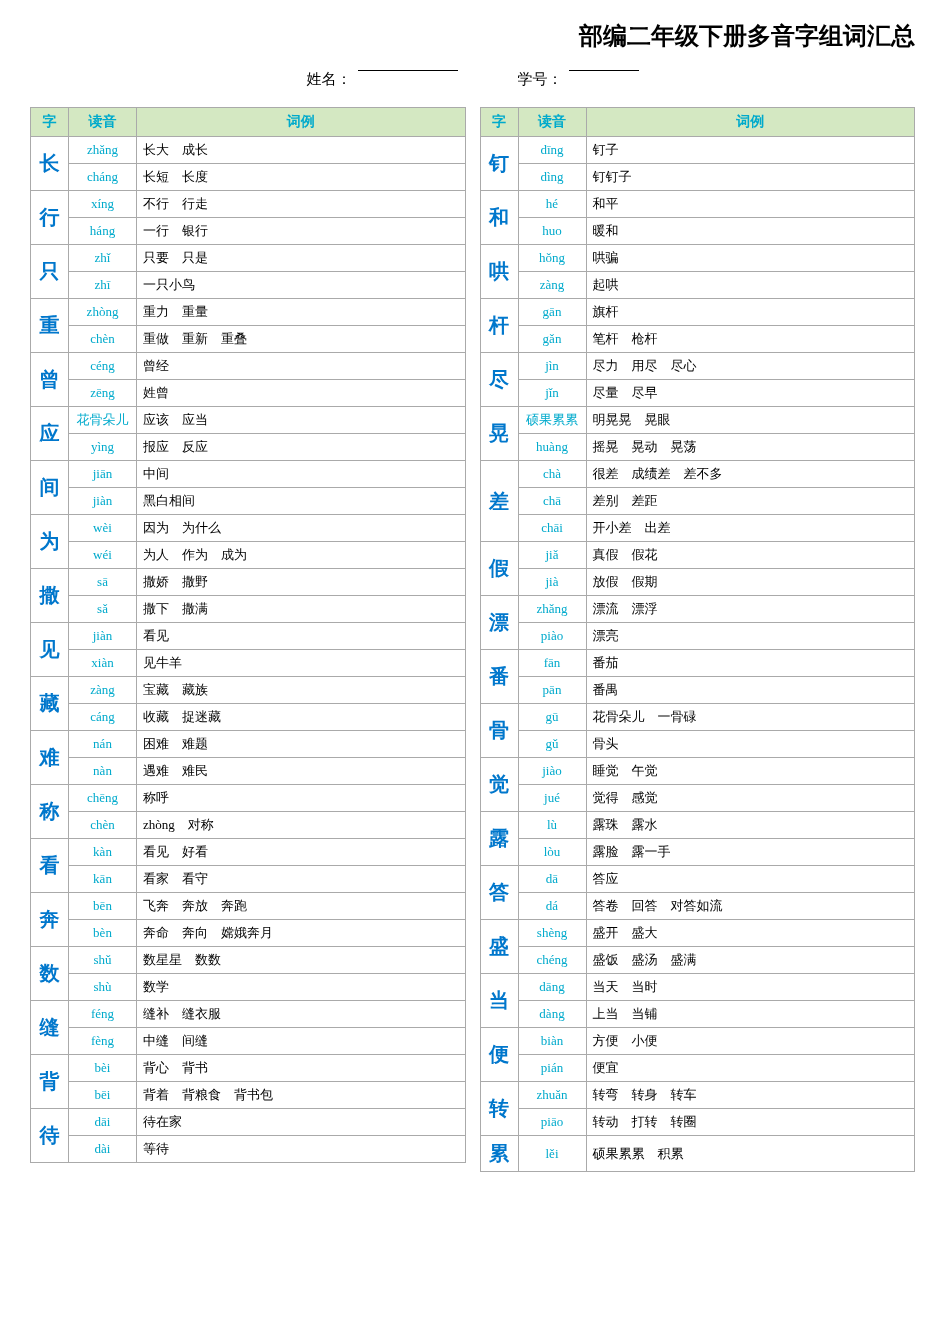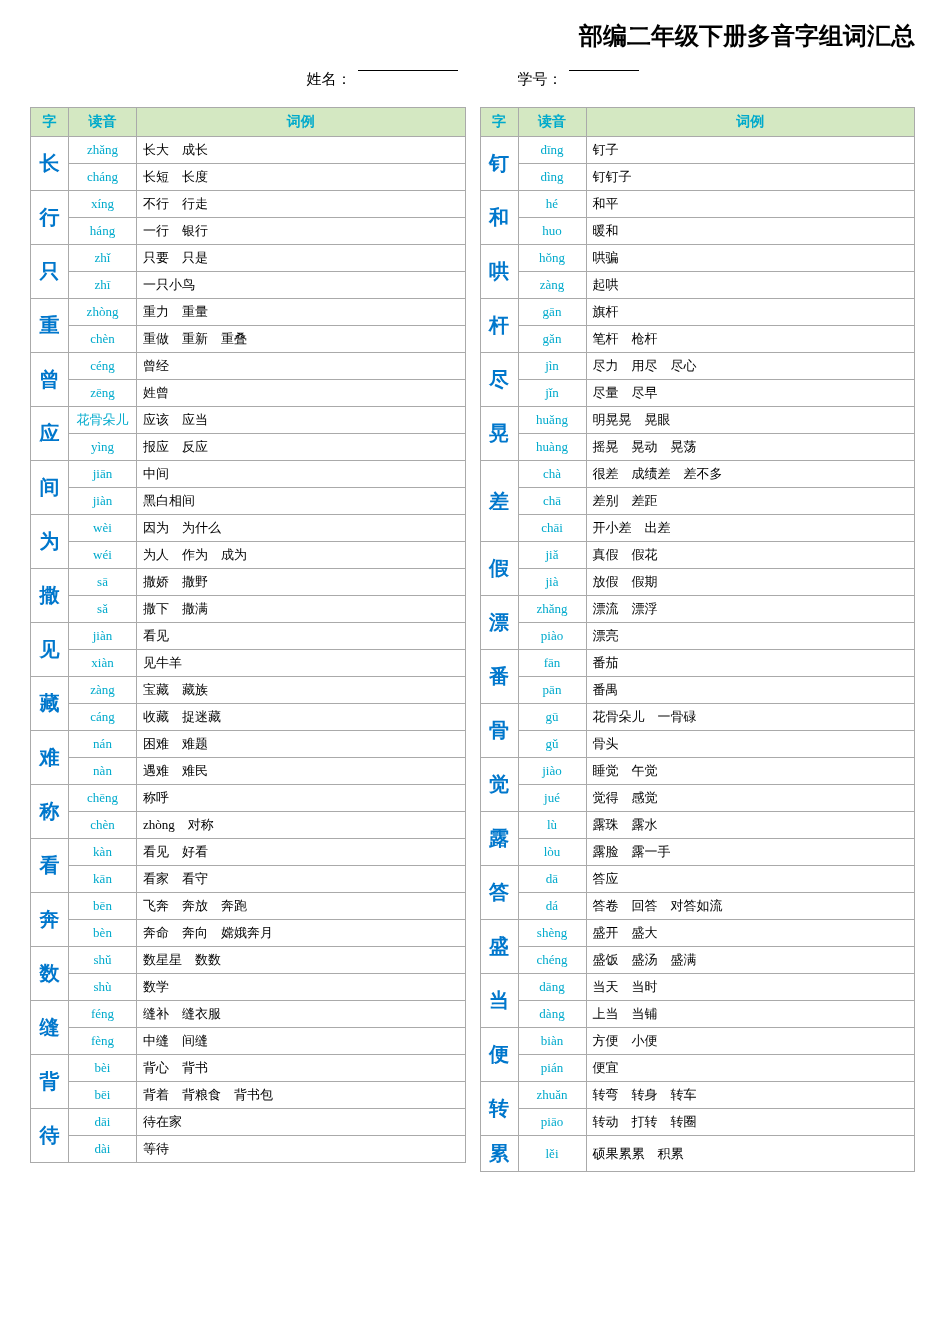--- a/index.html
+++ b/index.html
@@ -341,21 +341,21 @@
             <td class="char-cell" rowspan="2">尽</td>
             <td class="pinyin-cell">jìn</td>
             <td class="example-cell">尽力　用尽　尽心</td>
           </tr>
           <tr>
             <td class="pinyin-cell">jǐn</td>
             <td class="example-cell">尽量　尽早</td>
           </tr>
           <tr>
             <td class="char-cell" rowspan="2">晃</td>
-            <td class="pinyin-cell">huǎng</td>
+            <td class="pinyin-cell">硕果累累</td>
             <td class="example-cell">明晃晃　晃眼</td>
           </tr>
           <tr>
             <td class="pinyin-cell">huàng</td>
             <td class="example-cell">摇晃　晃动　晃荡</td>
           </tr>
           <tr>
             <td class="char-cell" rowspan="3">差</td>
             <td class="pinyin-cell">chà</td>
             <td class="example-cell">很差　成绩差　差不多</td>

